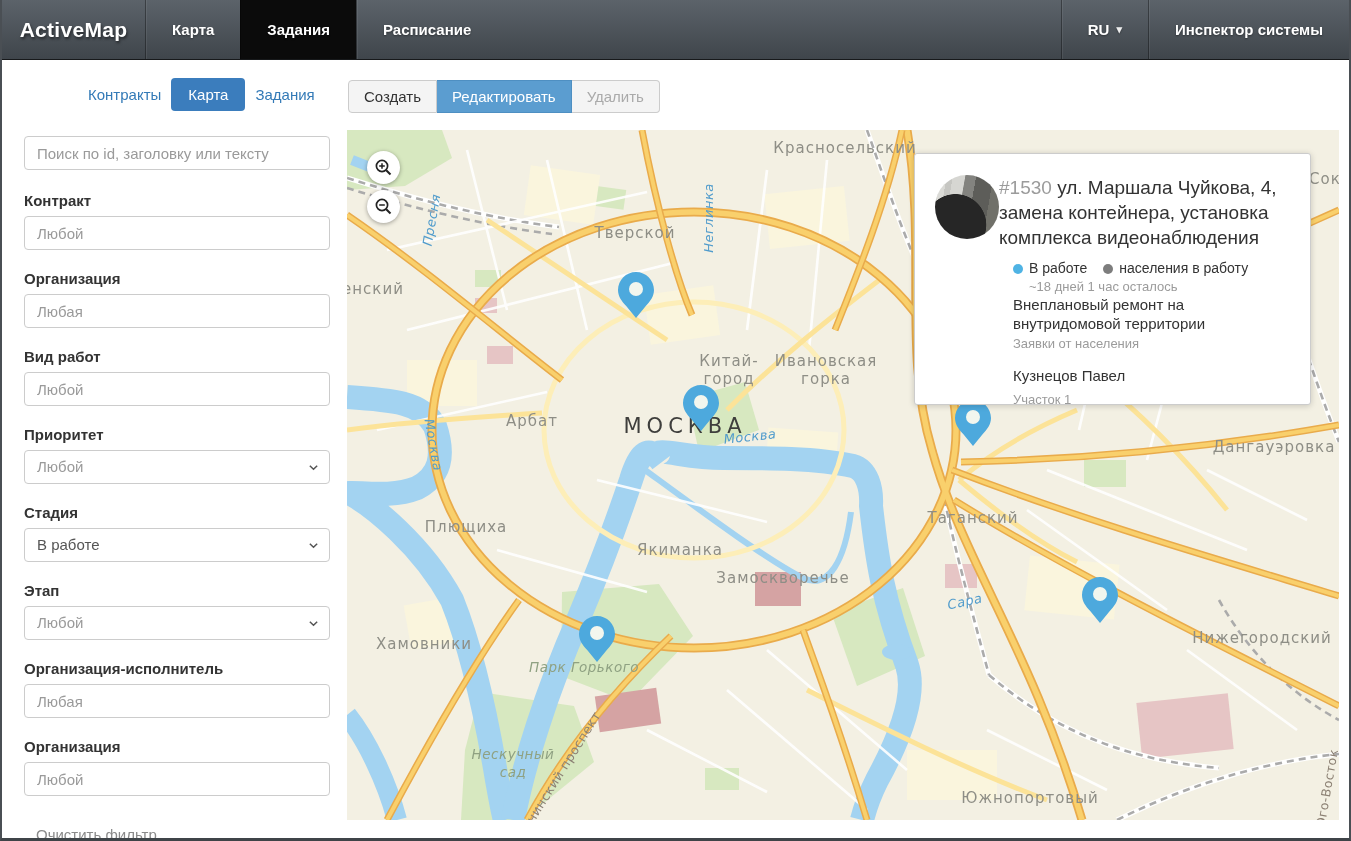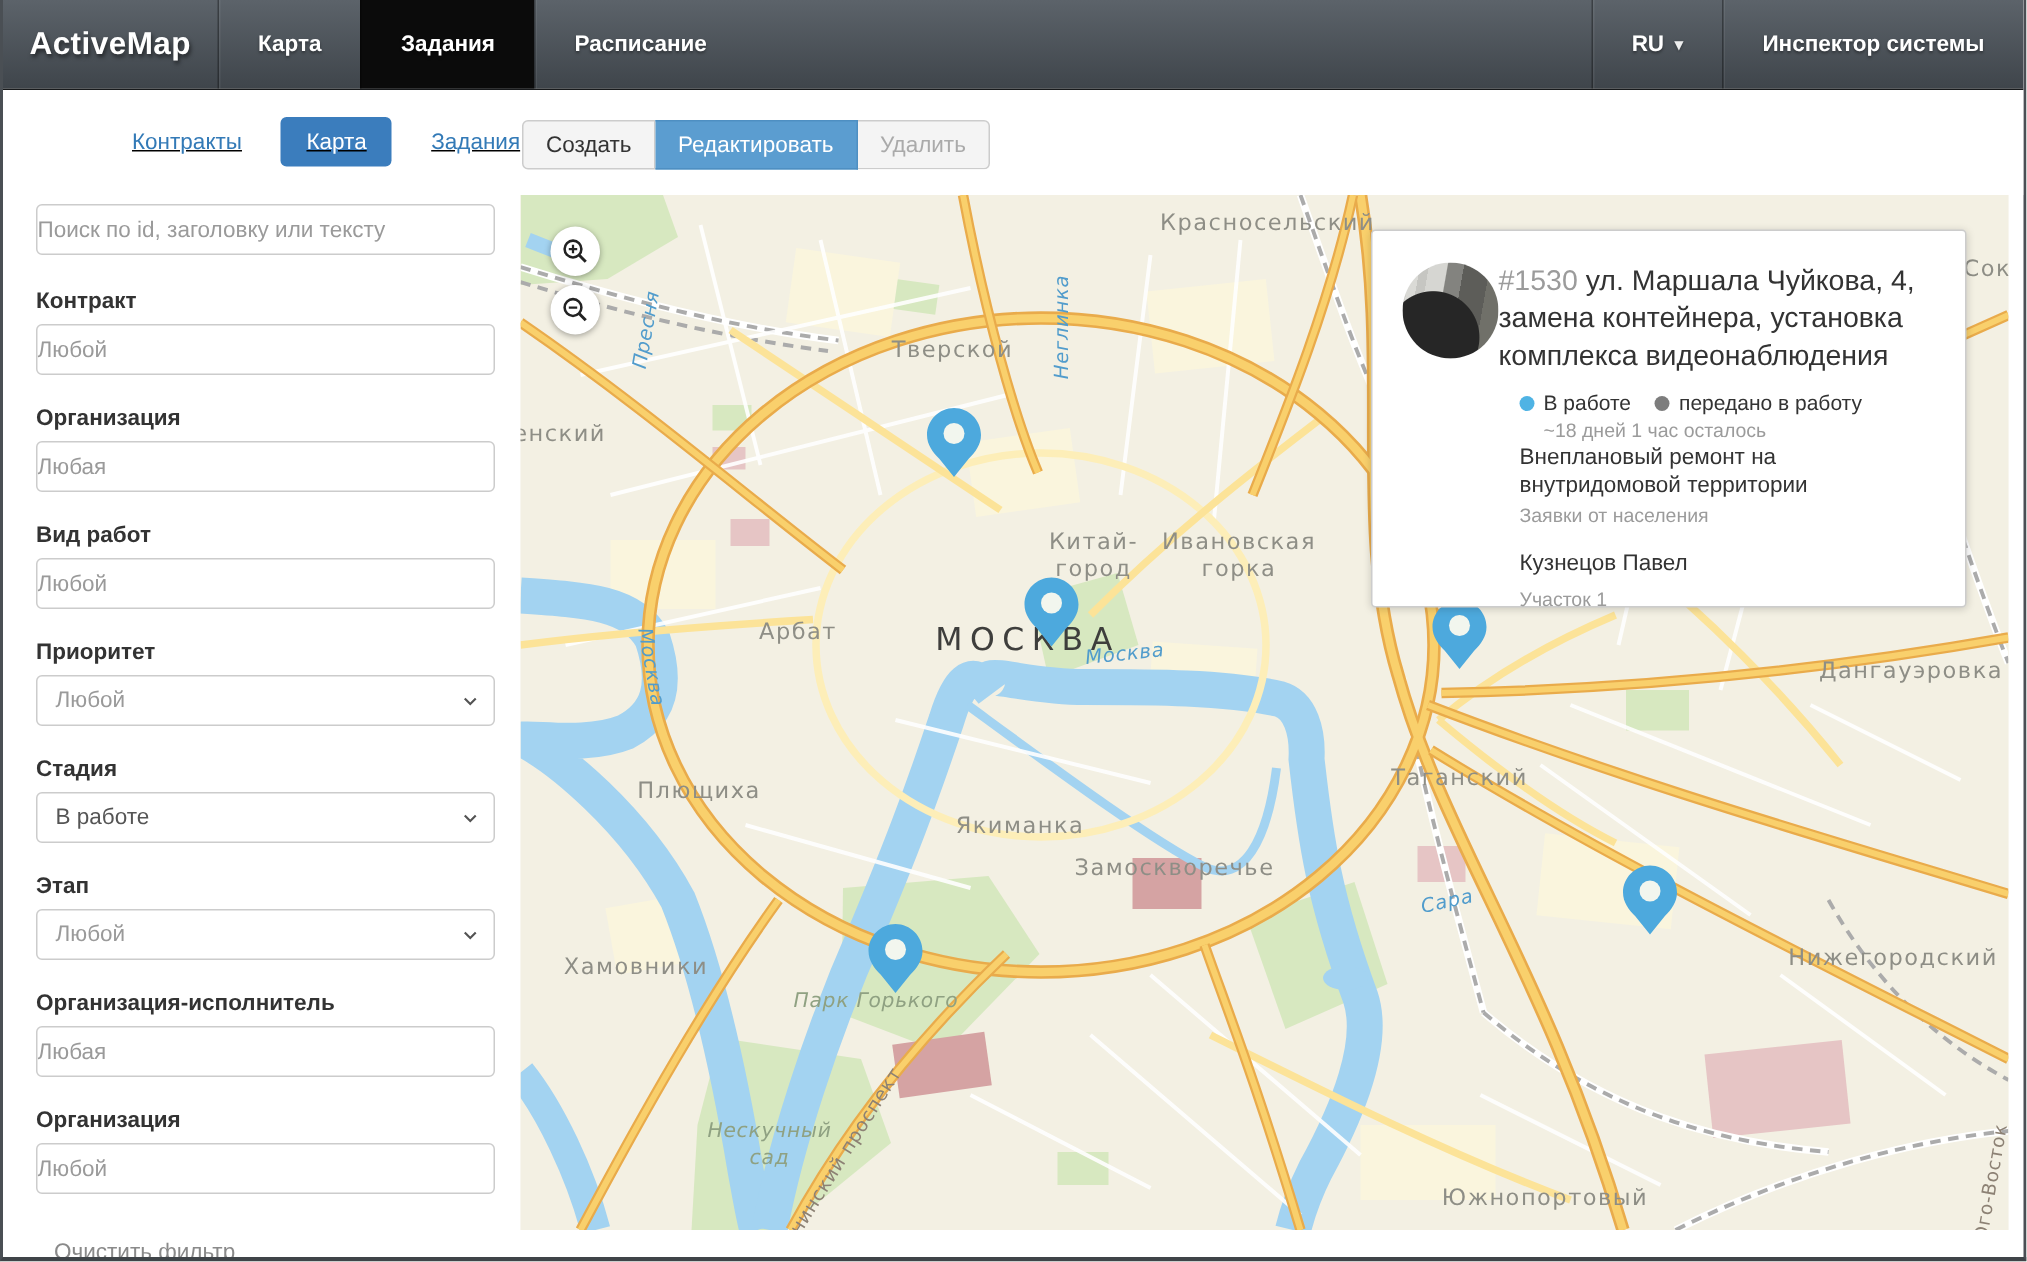--- a/index.html
+++ b/index.html
@@ -14,36 +14,36 @@
                   font-size:21px; letter-spacing:.3px; text-shadow:1px 2px 3px rgba(0,0,0,.55); }
   .nav-item { display:flex; align-items:center; justify-content:center; padding:0 26px; cursor:pointer;
               border-left:1px solid rgba(0,0,0,.35); box-shadow:inset 1px 0 0 rgba(255,255,255,.07);
               text-shadow:0 1px 2px rgba(0,0,0,.4); }
   .nav-item.active { background:#0b0b0b; box-shadow:none; }
   .topnav .spacer { flex:1; }
   .nav-item .caret { margin-left:7px; font-size:11px; opacity:.9; }
 
   
   .subnav { position:relative; height:70px; background:#fff; }
-  .subnav-links { position:absolute; left:86px; top:86px; top:26px; display:flex; align-items:center; gap:26px;
-                  font-size:15px;text-decoration:underline; }
+  .subnav-links { position:absolute; left:86px; top:86px; top:26px; display:flex; align-items:center; gap:10px;
+                  font-size:15px; }
   .subnav a { color:#337ab7; text-decoration:none; cursor:pointer; }
   .subnav .pill { background:#3b7dbd; color:#fff; border-radius:4px; padding:8px 17px; margin-top:-8px; margin-bottom:-8px; }
   .btn-group { position:absolute; left:346px; top:20px; display:flex; font-size:15px; }
   .btn { padding:7px 15px; border:1px solid #ccc; background:#f4f4f4; color:#333; cursor:pointer; border-left-width:0; }
   .btn:first-child { border-left-width:1px; border-radius:4px 0 0 4px; }
   .btn:last-child { border-radius:0 4px 4px 0; }
   .btn.active { background:#5b9dd0; border-color:#4e8fc2; color:#fff; }
   .btn.disabled { color:#aaa; cursor:default; }
 
   
   .content { display:flex; align-items:flex-start; }
   .sidebar { width:345px; padding:6px 17px 0 22px; flex:none; }
   .search input, .f-input { width:100%; height:34px; border:1px solid #ccc; border-radius:4px;
-        padding:6px 0; font-size:15px; color:#a16207; font-family:"Liberation Sans",sans-serif; }
+        padding:6px 12px; font-size:15px; color:#a16207; font-family:"Liberation Sans",sans-serif; }
   .search { margin-bottom:22px; }
   .search input::placeholder, .f-input::placeholder { color:#9a9a9a; }
   .fgroup { margin-bottom:20px; }
   .fgroup label { display:block; font-size:15px; font-weight:bold; color:#333; margin-bottom:7px; }
   .fselect { position:relative; width:100%; height:34px; border:1px solid #ccc; border-radius:4px;
              padding:7px 12px; font-size:15px; color:#9a9a9a; cursor:pointer; background:#fff; }
   .fselect .val-dark { color:#555; }
   .fselect .chev { position:absolute; right:10px; top:11px; width:11px; height:11px; }
   .clear-filter { display:inline-block; margin:10px 0 0 12px; color:#8a8a8a; font-size:15px; cursor:pointer; }
 
@@ -409,21 +409,21 @@
         <div class="head">
           <div class="avatar"></div>
           <div class="title">
             <span class="tid">#1530</span>
             <span>ул. Маршала Чуйкова, 4, замена контейнера, установка комплекса видеонаблюдения</span>
           </div>
         </div>
         <div class="body">
           <div class="statusline">
             <span><span class="dot dot-blue"></span><span>В работе</span></span>
-            <span><span class="dot dot-gray"></span><span>передано в работу</span></span>
+            <span><span class="dot dot-gray"></span><span>населения в работу</span></span>
           </div>
           <div class="timeleft">~18 дней 1 час осталось</div>
           <div class="worktype">Внеплановый ремонт на внутридомовой территории</div>
           <div class="contract">Заявки от населения</div>
           <div class="assignee">Кузнецов Павел</div>
           <div class="org">Участок 1</div>
         </div>
       </div>
     </div>
   </div>

